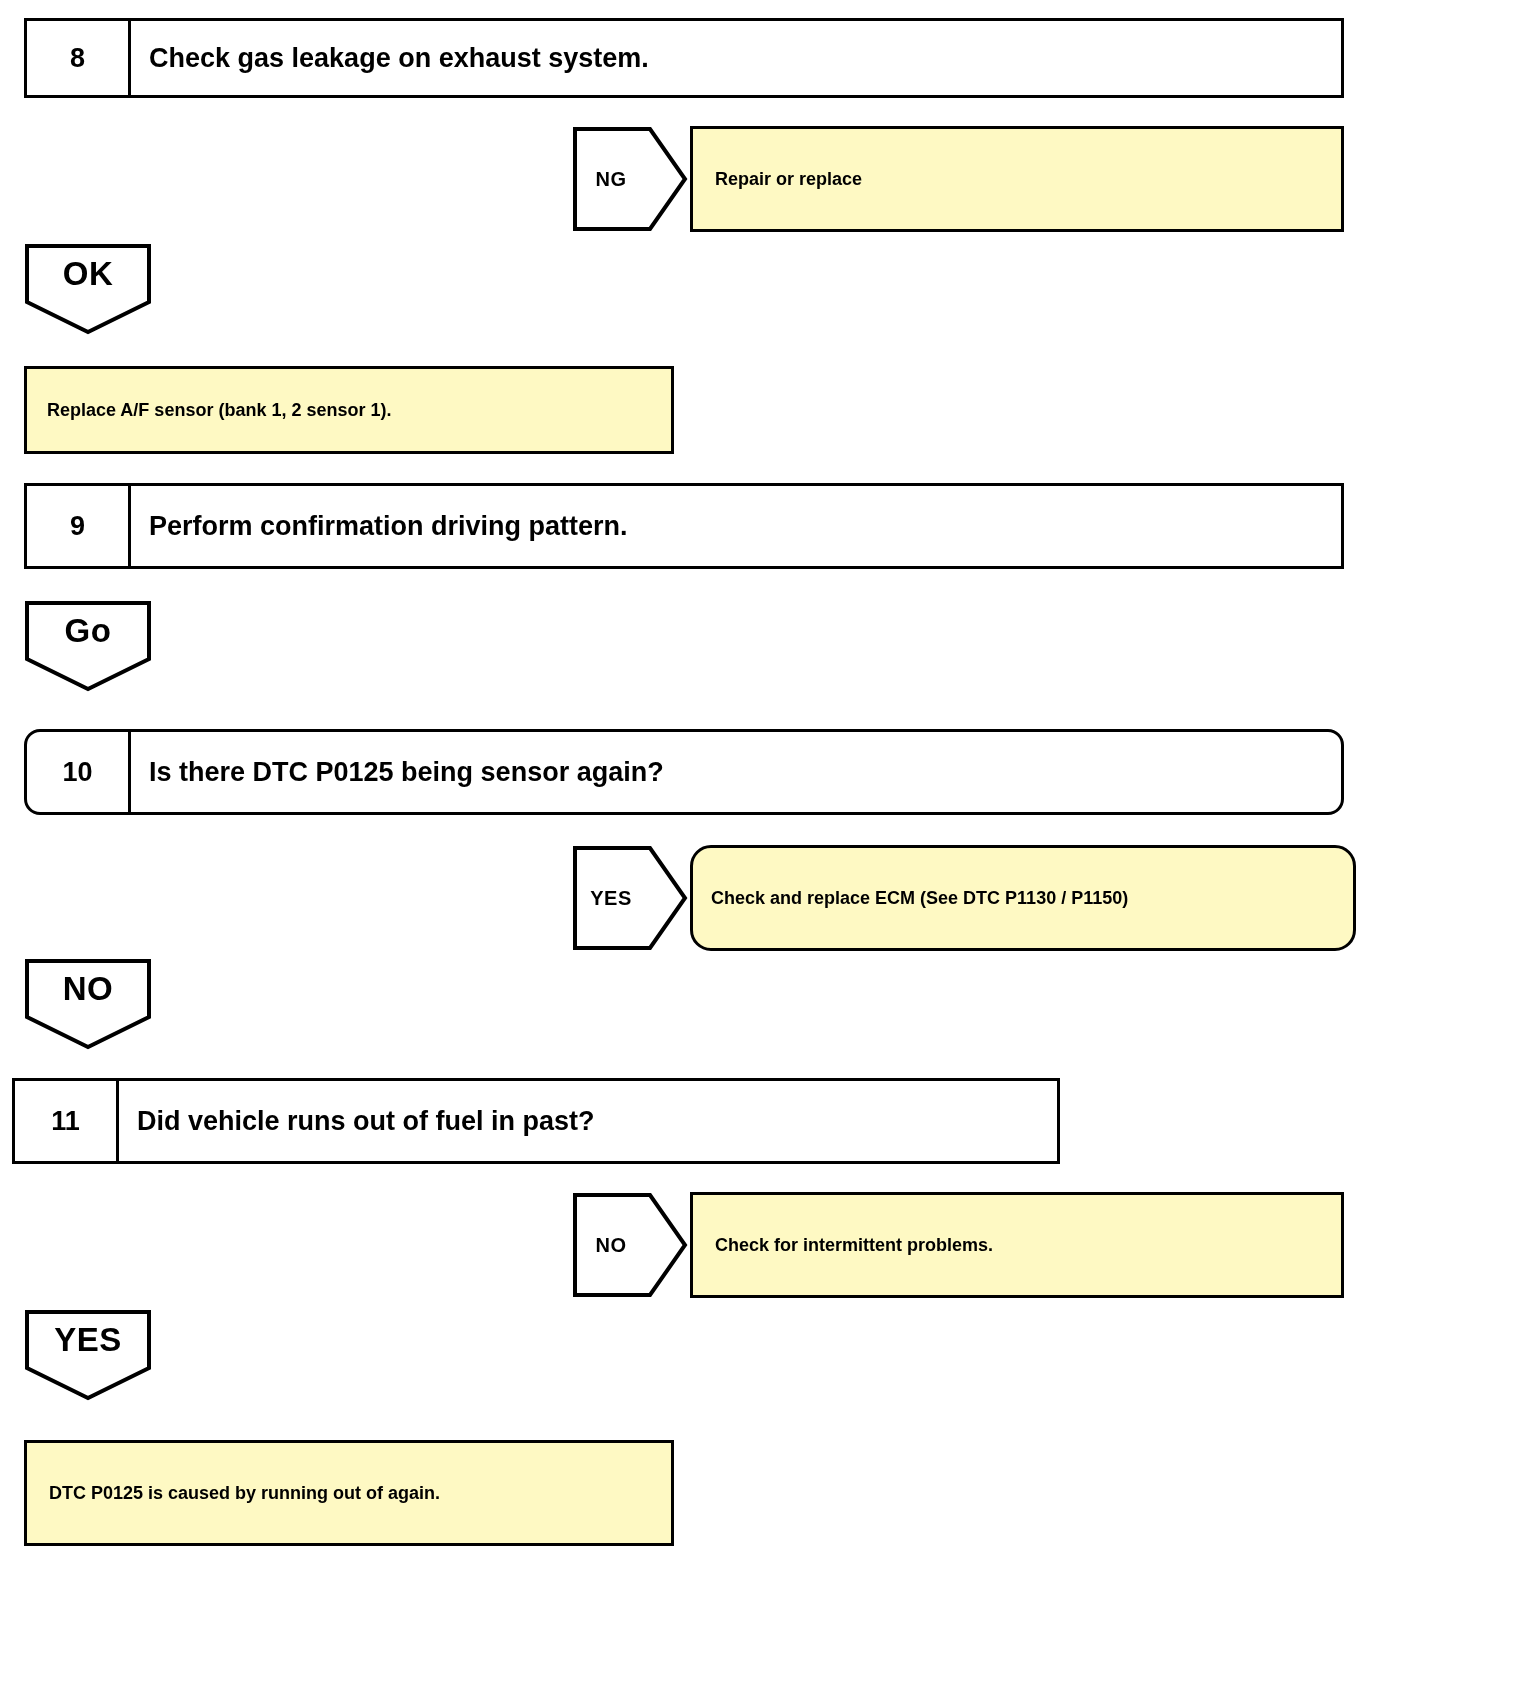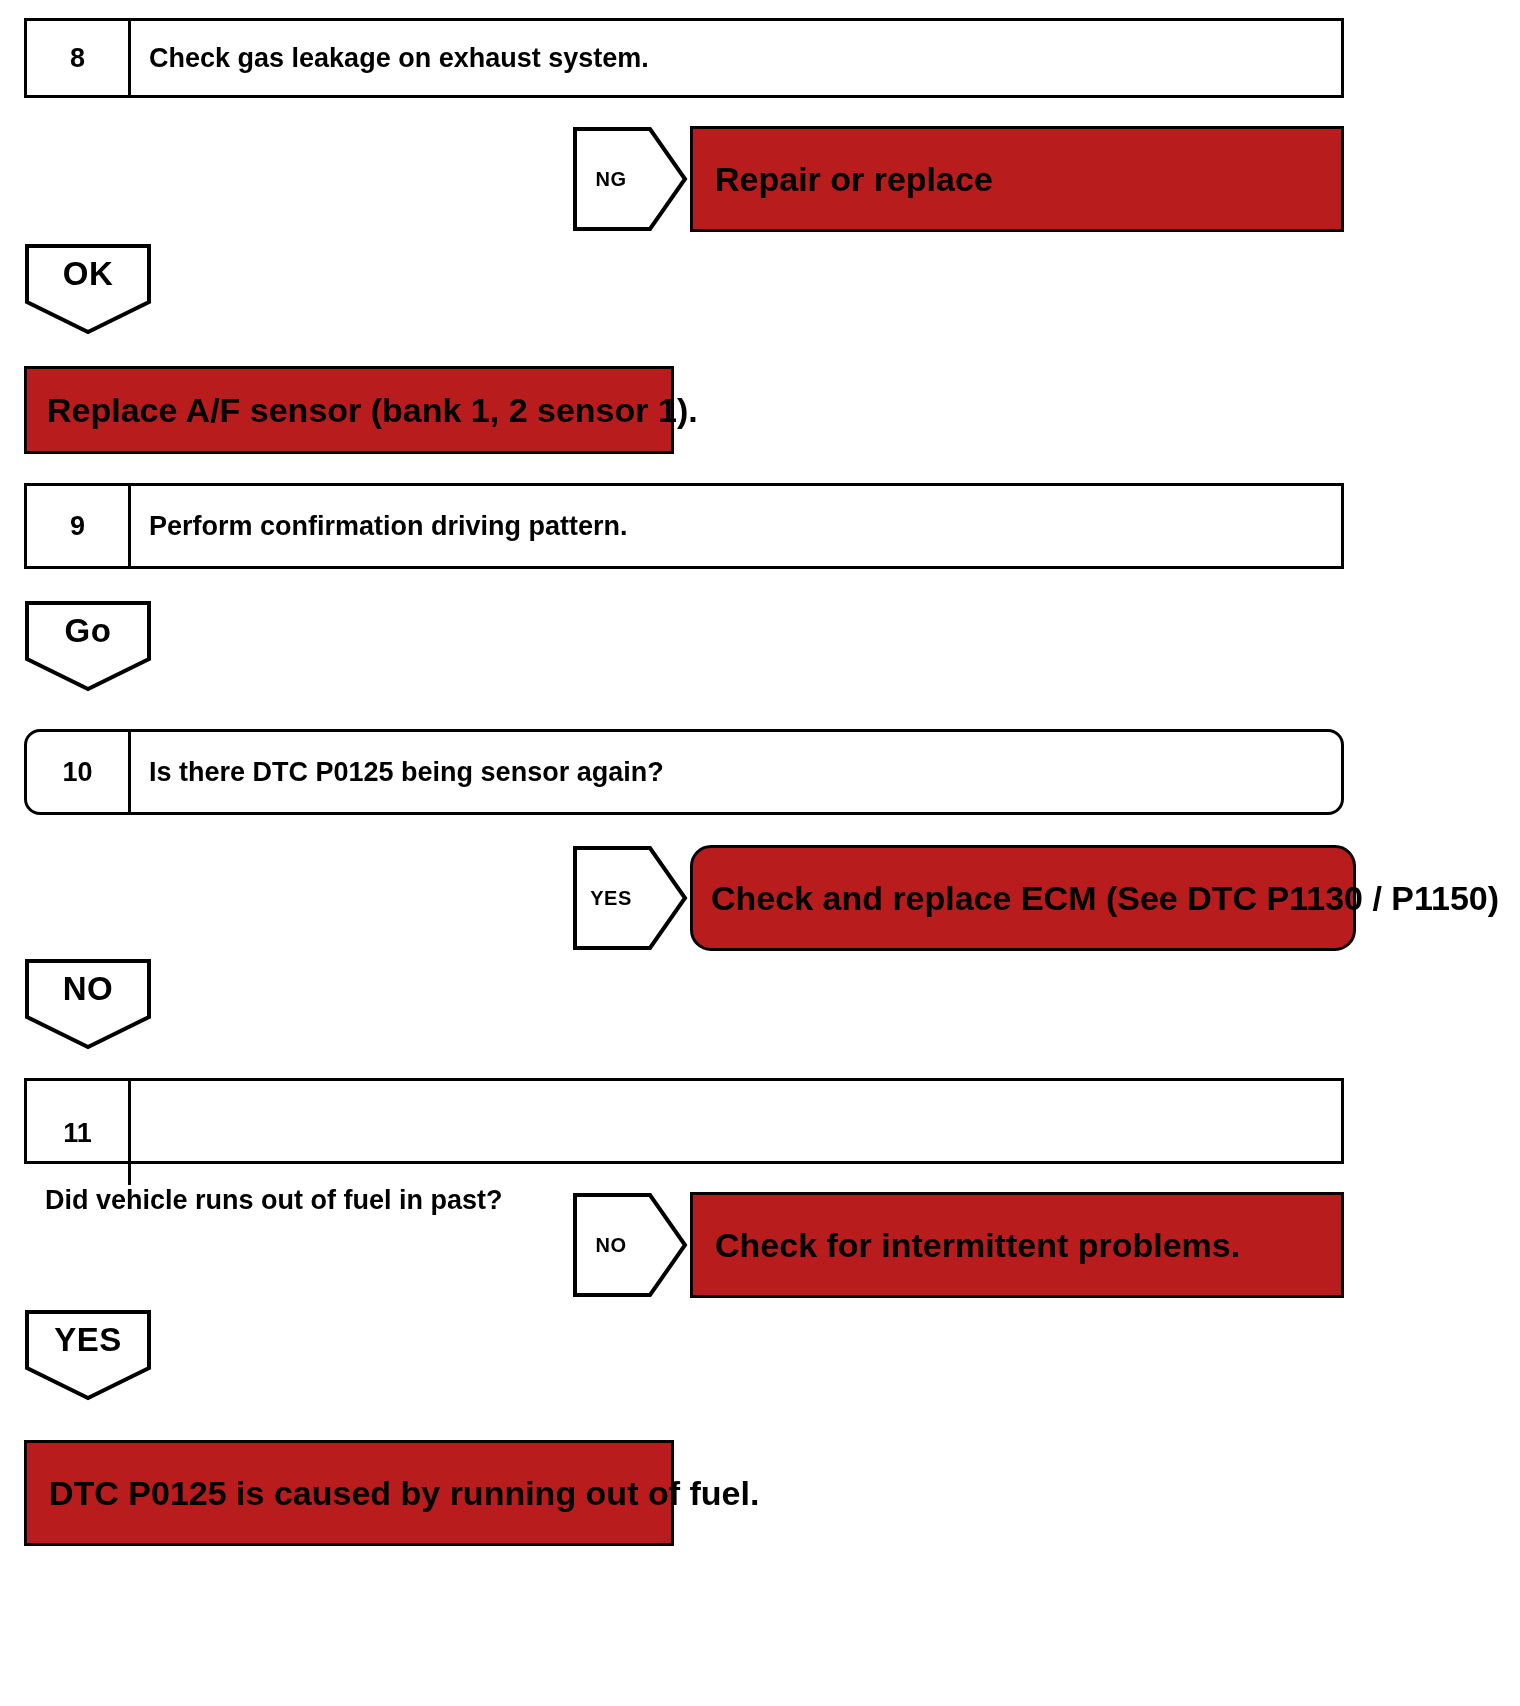--- a/index.html
+++ b/index.html
@@ -47,25 +47,25 @@
     font-size: 27px;
     font-weight: bold;
     white-space: nowrap;
   }
 
   
   .action-box {
     position: absolute;
     box-sizing: border-box;
     border: 3px solid #000;
-    background: #b91c1c;
+    background: #fef9c3;
     display: flex;
     align-items: center;
     padding-left: 22px;
-    font-size: 34px;
+    font-size: 18px;
     font-weight: bold;
     white-space: nowrap;
   }
   .action-box.pad-small { padding-left: 18px; border-radius: 21px; }
 
   
   .down-flag {
     position: absolute;
     width: 128px;
     height: 92px;
@@ -164,21 +164,21 @@
     <span>Check and replace ECM (See DTC P1130 / P1150)</span>
   </div>
 
   <div class="down-flag" style="left:24px; top:958px; width:128px; height:92px;">
     <svg viewBox="0 0 128 92" preserveAspectRatio="none" aria-hidden="true">
       <path d="M3,3 L125,3 L125,59 L64,89 L3,59 Z" fill="#ffffff" stroke="#000000" stroke-width="4"></path>
     </svg>
     <div class="flag-label">NO</div>
   </div>
 
-  <div class="step-row" style="left:24px; top:1078px; width:1320px; height:86px;flex-direction:column;">
+  <div class="step-row" style="left:12px; top:1078px; width:1048px; height:86px;">
     <div class="step-num">11</div>
     <div class="step-text">Did vehicle runs out of fuel in past?</div>
   </div>
 
   <div class="right-flag" style="left:572px; top:1192px; width:116px; height:106px;">
     <svg viewBox="0 0 116 106" preserveAspectRatio="none" aria-hidden="true">
       <path d="M3,3 L78,3 L113,53 L78,103 L3,103 Z" fill="#ffffff" stroke="#000000" stroke-width="4"></path>
     </svg>
     <div class="flag-label">NO</div>
   </div>
@@ -187,16 +187,16 @@
   </div>
 
   <div class="down-flag" style="left:24px; top:1309px; width:128px; height:92px;">
     <svg viewBox="0 0 128 92" preserveAspectRatio="none" aria-hidden="true">
       <path d="M3,3 L125,3 L125,59 L64,89 L3,59 Z" fill="#ffffff" stroke="#000000" stroke-width="4"></path>
     </svg>
     <div class="flag-label">YES</div>
   </div>
 
   <div class="action-box" style="left:24px; top:1440px; width:650px; height:106px;">
-    <span>DTC P0125 is caused by running out of fuel.</span>
+    <span>DTC P0125 is caused by running out of again.</span>
   </div>
 
 </div>
 
 </body></html>

